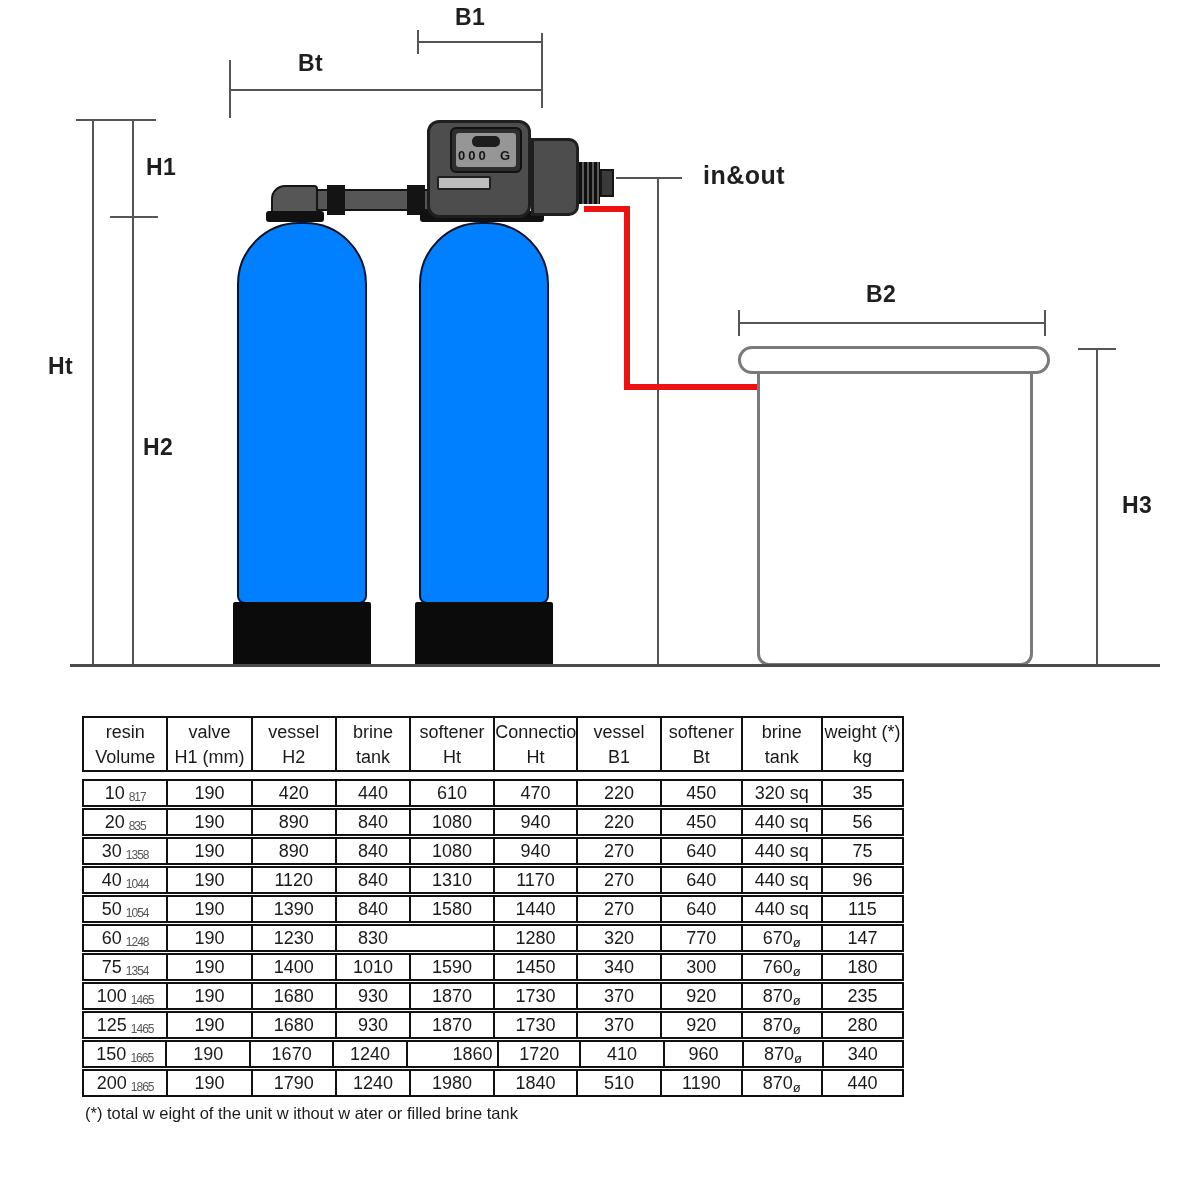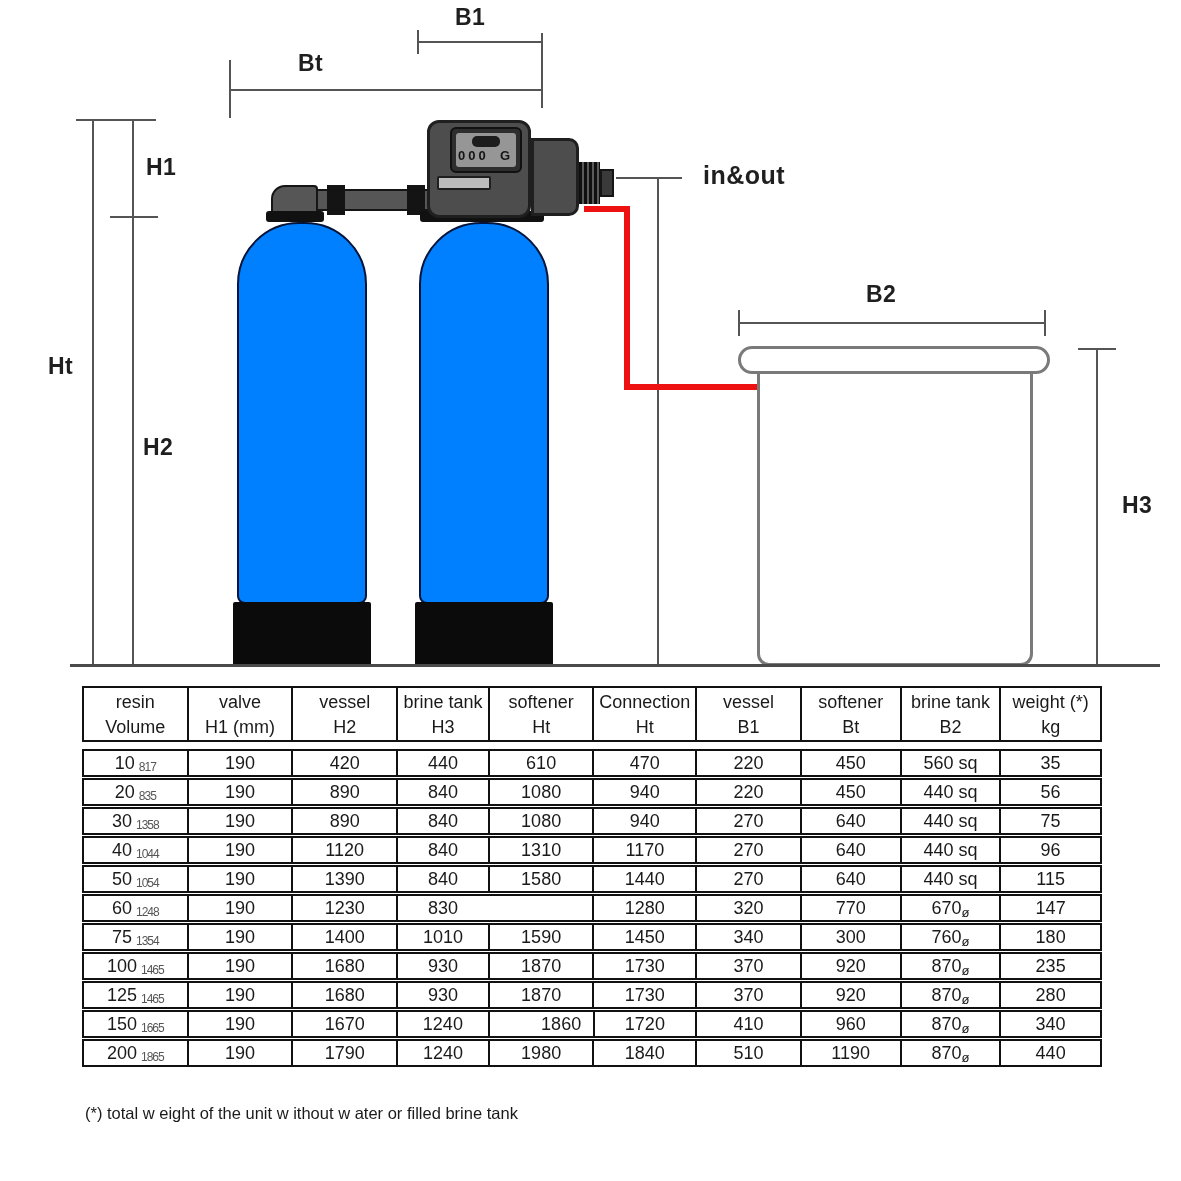--- a/index.html
+++ b/index.html
@@ -34,21 +34,21 @@
           background:repeating-linear-gradient(90deg,#0f0f0f 0 3px,#5a5a5a 3px 5px);}
   .nub{position:absolute;left:600px;top:169px;width:14px;height:28px;background:#3a3a3a;
        border:2px solid #151515;box-sizing:border-box;}
   .red{position:absolute;background:#ee1111;}
   
   .btank-lid{position:absolute;left:738px;top:346px;width:312px;height:28px;background:#fff;
              border:3px solid #7a7a7a;border-radius:14px;box-sizing:border-box;}
   .btank-body{position:absolute;left:757px;top:372px;width:276px;height:294px;background:#fff;
               border:3px solid #7a7a7a;border-top:none;border-radius:0 0 12px 12px;box-sizing:border-box;}
   
-  #spec-table{position:absolute;left:82px;top:686px;width:1020px;}
+  #spec-table{position:absolute;left:82px;top:716px;width:822px;}
   .trow{display:flex;border:2px solid #111;box-sizing:border-box;background:#fff;}
   .thead-row{height:56px;margin-bottom:7px;}
   .tbody-row{height:28px;margin-bottom:1px;}
   .tcell{box-sizing:border-box;text-align:center;overflow:hidden;}
   .tcell + .tcell{border-left:2px solid #111;}
   .hcell{font-size:18px;line-height:25px;padding-top:2px;}
   .bcell{font-size:18px;line-height:24px;}
   .rescode{font-size:12px;color:#555;margin-left:4px;position:relative;top:2px;letter-spacing:-1px;}
   .dia{font-size:13px;position:relative;top:3px;}
   .footnote{position:absolute;left:85px;font-size:16.5px;color:#1b1b1b;}
@@ -168,21 +168,21 @@
     <div>
         <div class="trow tbody-row">
           <div class="tcell bcell" style="width: 103px;"><span>10</span><span class="rescode">817</span></div>
           <div class="tcell bcell" style="width: 105px;">190</div>
           <div class="tcell bcell" style="width: 105px;">420</div>
           <div class="tcell bcell" style="width: 92px;">440</div>
           <div class="tcell bcell" style="width: 105px;">610</div>
           <div class="tcell bcell" style="width: 103px;">470</div>
           <div class="tcell bcell" style="width: 105px;">220</div>
           <div class="tcell bcell" style="width: 100px;">450</div>
-          <div class="tcell bcell" style="width: 100px;">560 sq</div>
+          <div class="tcell bcell" style="width: 100px;">320 sq</div>
           <div class="tcell bcell" style="width: 101px;">35</div>
         </div>
         <div class="trow tbody-row">
           <div class="tcell bcell" style="width: 103px;"><span>20</span><span class="rescode">835</span></div>
           <div class="tcell bcell" style="width: 105px;">190</div>
           <div class="tcell bcell" style="width: 105px;">890</div>
           <div class="tcell bcell" style="width: 92px;">840</div>
           <div class="tcell bcell" style="width: 105px;">1080</div>
           <div class="tcell bcell" style="width: 103px;">940</div>
           <div class="tcell bcell" style="width: 105px;">220</div>

